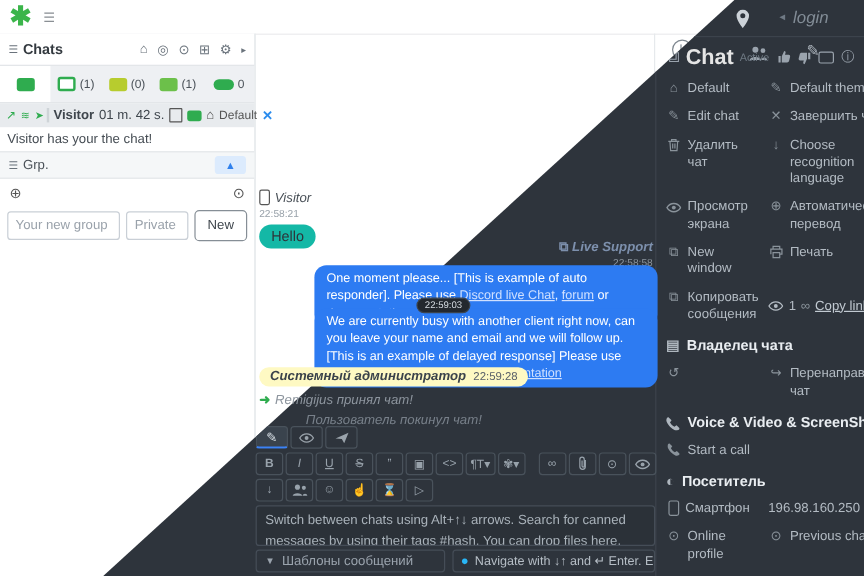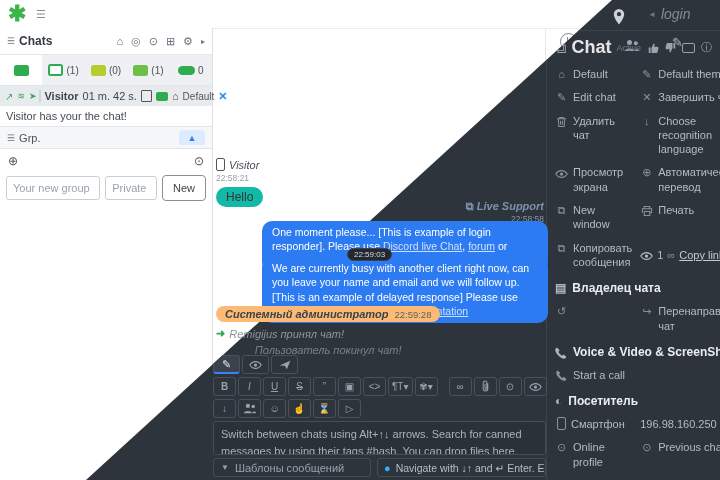--- a/index.html
+++ b/index.html
@@ -91,21 +91,21 @@
   .ls-time{position:absolute;left:360px;top:214px;width:184px;text-align:right;font-size:8.5px;color:#8b949d;}
   
   .overlay{position:absolute;inset:0;z-index:3;pointer-events:none;}
   .overlay *{pointer-events:auto;}
   .bub{position:absolute;left:262px;width:286px;box-sizing:border-box;background:#2d7bf2;border-radius:10px;padding:4px 10px;font-size:10.5px;color:#fff;line-height:1.38;}
   .bub a{color:#cfe0ff;text-decoration:underline;}
   .bub1{top:221px;}
   .bub2{top:257px;}
   .tchip{position:absolute;left:347px;top:248px;background:#23282e;border:1px solid #3b434c;color:#d5dbe1;font-size:8px;padding:0 6px;border-radius:7px;line-height:11px;z-index:4;}
   .sys{position:absolute;left:216px;top:306px;font-size:11px;}
-  .spill{display:inline-block;background:#fdba74;border-radius:9px;padding:2px 9px;color:#3a424a;font-style:italic;font-weight:bold;}
+  .spill{display:inline-block;background:#fef9c3;border-radius:9px;padding:2px 9px;color:#3a424a;font-style:italic;font-weight:bold;}
   .stime{font-weight:normal;font-style:normal;font-size:9.5px;color:#596069;margin-left:6px;}
   .saccept{margin-top:5px;color:#8d959e;font-style:italic;display:flex;align-items:center;gap:4px;}
   .saccept .ar{color:#2fac4f;font-weight:bold;font-style:normal;}
   .sleft{margin-top:4px;color:#78808a;font-style:italic;text-align:center;}
   .svgdefs{position:absolute;width:0;height:0;overflow:hidden;}
   svg.svgi{display:inline-block;vertical-align:middle;fill:currentColor;}
 </style>
 </head>
 <body>
 
@@ -446,21 +446,21 @@
 
     <div class="ls-head">
       <span style="font-style:normal;">⧉</span>
       <span>Live Support</span>
     </div>
     <div class="ls-time">22:58:58</div>
   </div>
 
   <div class="overlay">
     <div class="bub bub1">
-      <span>One moment please... [This is example of login responder]. Please use</span>
+      <span>One moment please... [This is example of auto responder]. Please use</span>
       <a>Discord live Chat</a><span>, </span><a>forum</a><span> or </span><a>documentation</a>
     </div>
     <div class="tchip">22:59:03</div>
     <div class="bub bub2">
       <span>We are currently busy with another client right now, can you leave your name and email and we will follow up. [This is an example of delayed response] Please use</span>
       <a>Discord live Chat</a><span>, </span><a>forum</a><span> or </span><a>documentation</a>
     </div>
     <div class="sys">
       <div class="spill">
         <span>Системный администратор</span><span class="stime">22:59:28</span>

